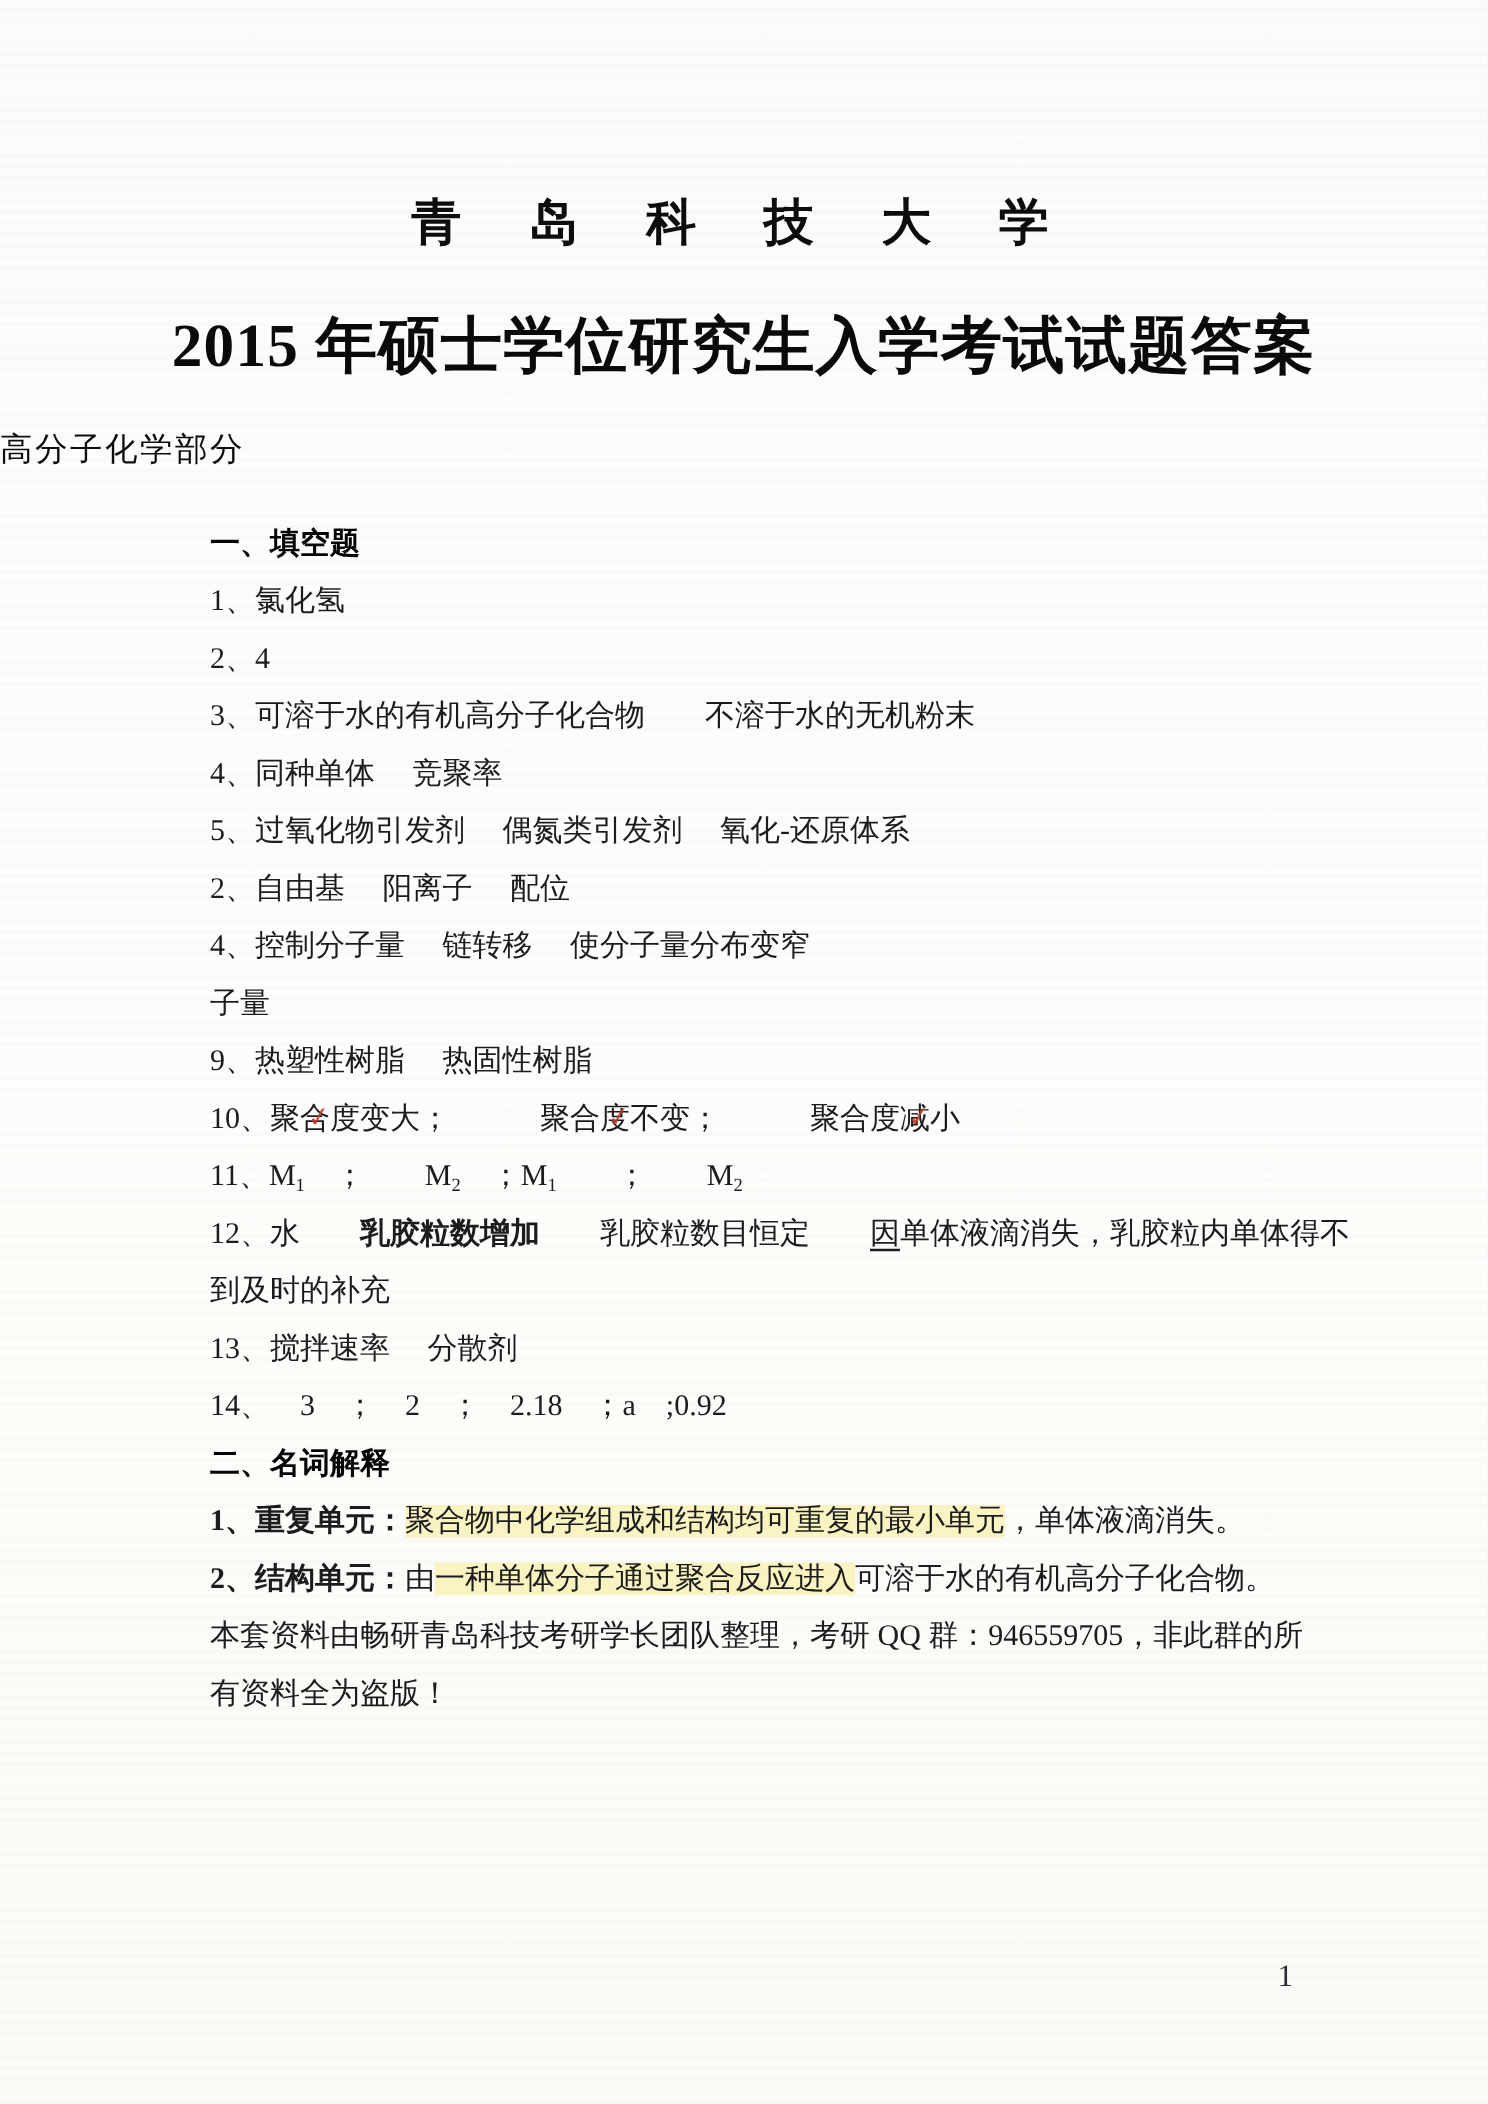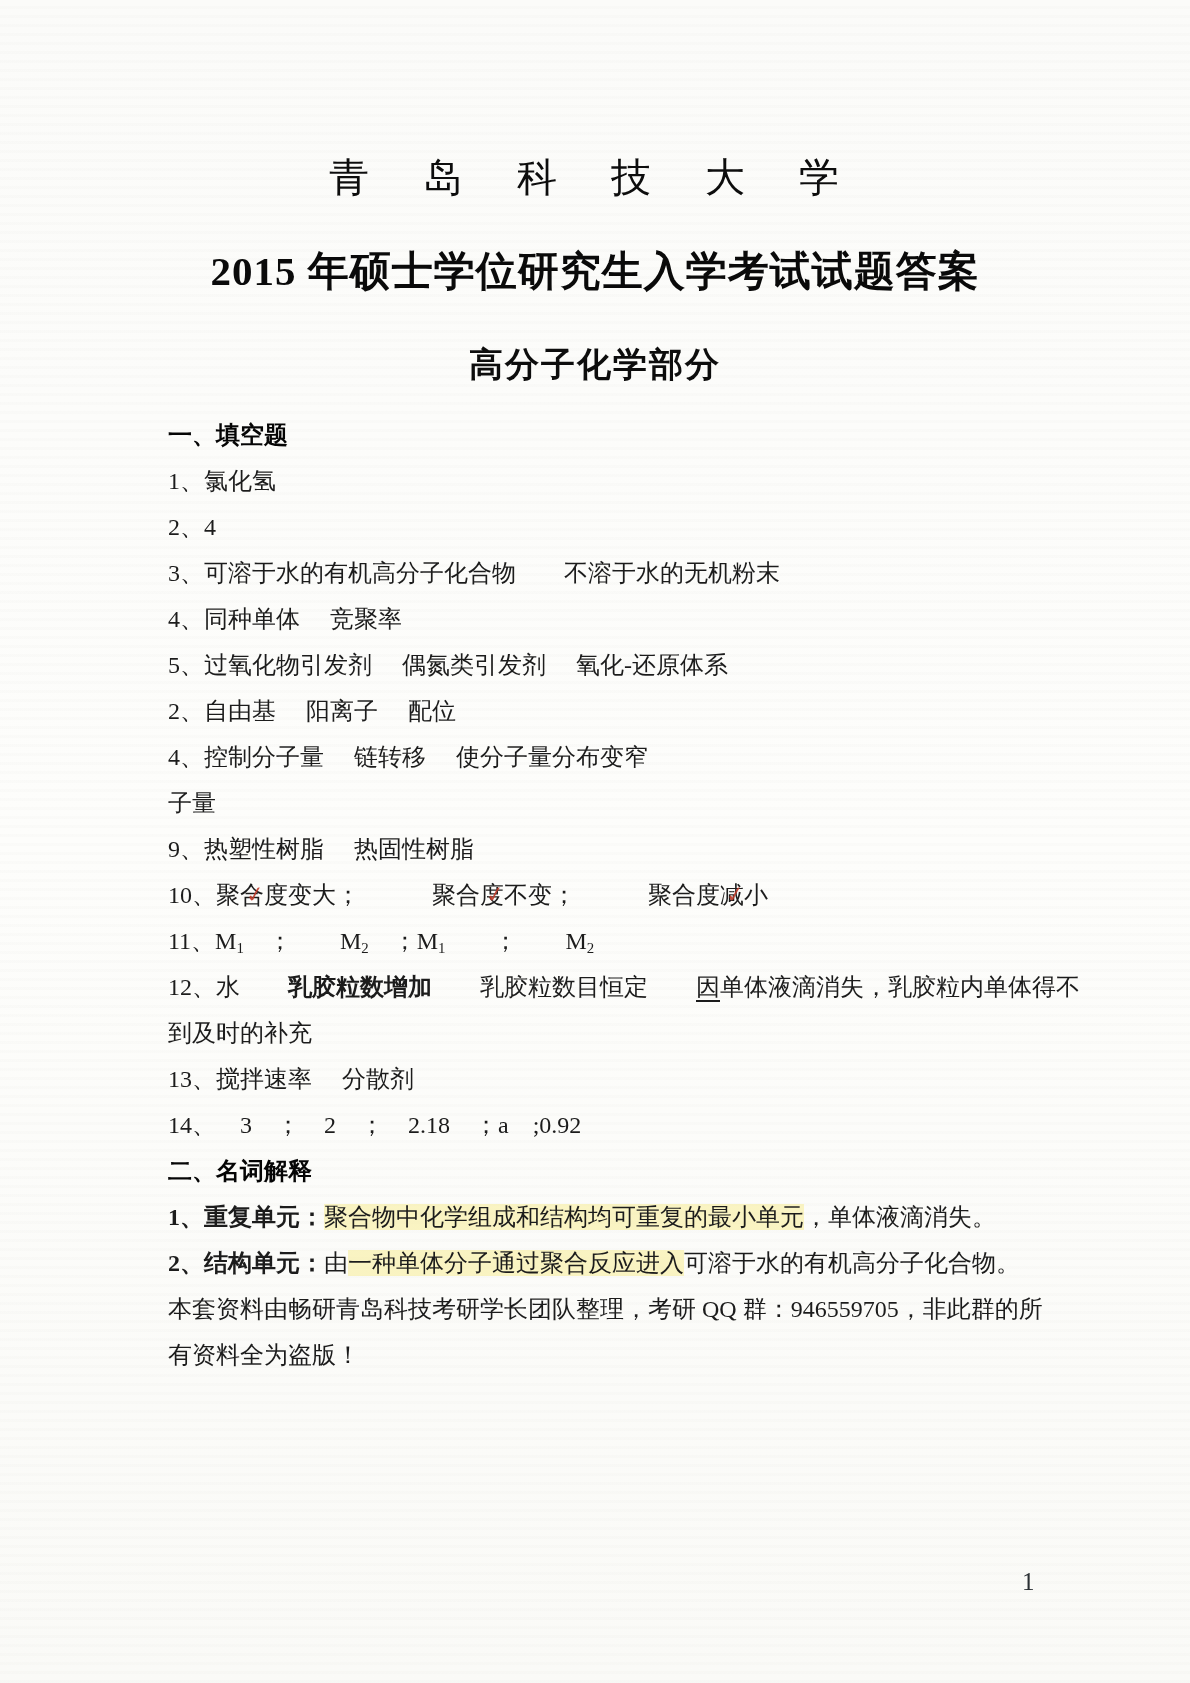--- a/index.html
+++ b/index.html
@@ -10,31 +10,31 @@
     margin:0 auto;
     background:#fcfcfa;
     background-image:
       repeating-linear-gradient(0deg, rgba(120,120,110,0.018) 0 3px, transparent 3px 9px),
       linear-gradient(180deg,#fbfbf9 0%,#fdfdfb 50%,#fafaf7 100%);
     color:#1c1c1c;
     overflow:hidden;
   }
   .t-univ{
     position:absolute;top:150px;left:0;right:0;
-    text-align:center;font-size:40px;font-weight:normal;
+    text-align:center;font-size:40px;font-weight:bold;
     letter-spacing:22px;color:#0d0d0d;white-space:pre;
   }
   .t-main{
     position:absolute;top:244px;left:0;right:0;
-    text-align:center;font-size:41px;font-weight:bold;color:#0a0a0a;
+    text-align:center;font-size:49px;font-weight:bold;color:#0a0a0a;
     letter-spacing:1px;white-space:pre;
   }
   .t-sub{
     position:absolute;top:342px;left:0;right:0;
-    text-align:center;font-size:34px;font-weight:bold;color:#0d0d0d;
+    font-size:26px;font-weight:normal;color:#0d0d0d;
     letter-spacing:2px;white-space:pre;
   }
   .content{
     position:absolute;top:412px;left:168px;width:880px;
     font-size:24px;line-height:46px;
   }
   .line{height:46px;white-space:pre;position:relative;}
   .bold{font-weight:bold;color:#050505;}
   .b{font-weight:bold;}
   .u{text-decoration:underline;text-underline-offset:5px;text-decoration-thickness:2px;}

